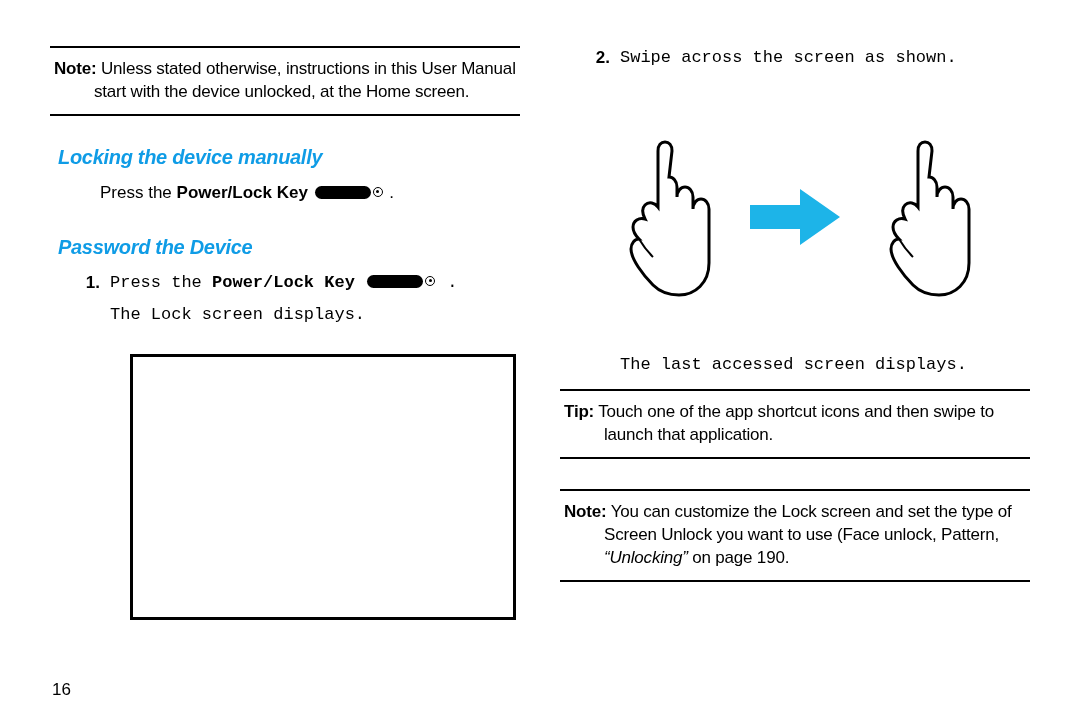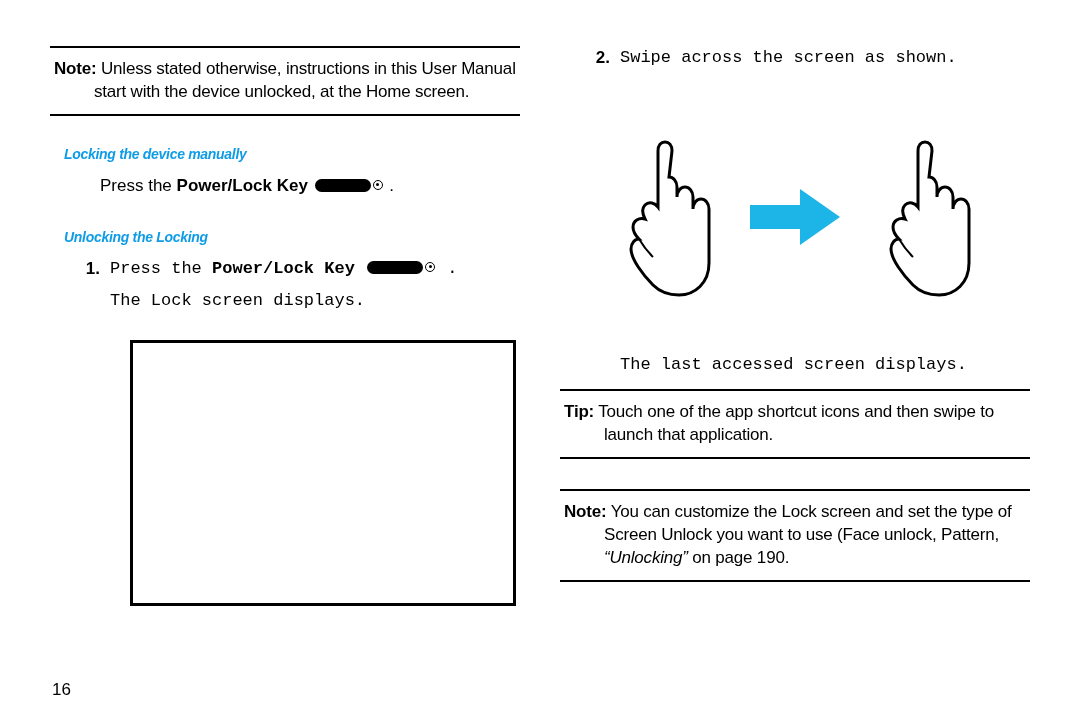--- a/index.html
+++ b/index.html
@@ -36,22 +36,22 @@
   }
   .note-block .indent {
     display: block;
     padding-left: 40px;
   }
   .note-label { font-weight: bold; }
   .heading {
     color: #0f9ce6;
     font-weight: bold;
     font-style: italic;
-    font-size: 14px;
-    margin: 24px 0 6px 14px;
+    font-size: 20px;
+    margin: 24px 0 6px 8px;
     letter-spacing: -0.3px;
   }
   .body-line {
     font-size: 17px;
     margin: 6px 0 6px 50px;
     line-height: 1.45;
   }
   .ol-item {
     display: flex;
     font-size: 17px;
@@ -132,21 +132,21 @@
       <span class="indent">start with the device unlocked, at the Home screen.</span>
     </div>
     <div class="hr"></div>
 
     <div class="heading">Locking the device manually</div>
     <div class="body-line">
       <span>Press the </span><span class="bold">Power/Lock Key</span>
       <span class="key-icon"></span><span class="key-dot"></span><span> .</span>
     </div>
 
-    <div class="heading">Unlocking the Locking</div>
+    <div class="heading">Password the Device</div>
     <div class="ol-item">
       <div class="ol-num">1.</div>
       <div class="ol-body">
         <span>Press the </span><span class="bold">Power/Lock Key</span>
         <span class="key-icon"></span><span class="key-dot"></span><span> .</span>
         <div style="height:8px"></div>
         <div>The Lock screen displays.</div>
       </div>
     </div>
 

